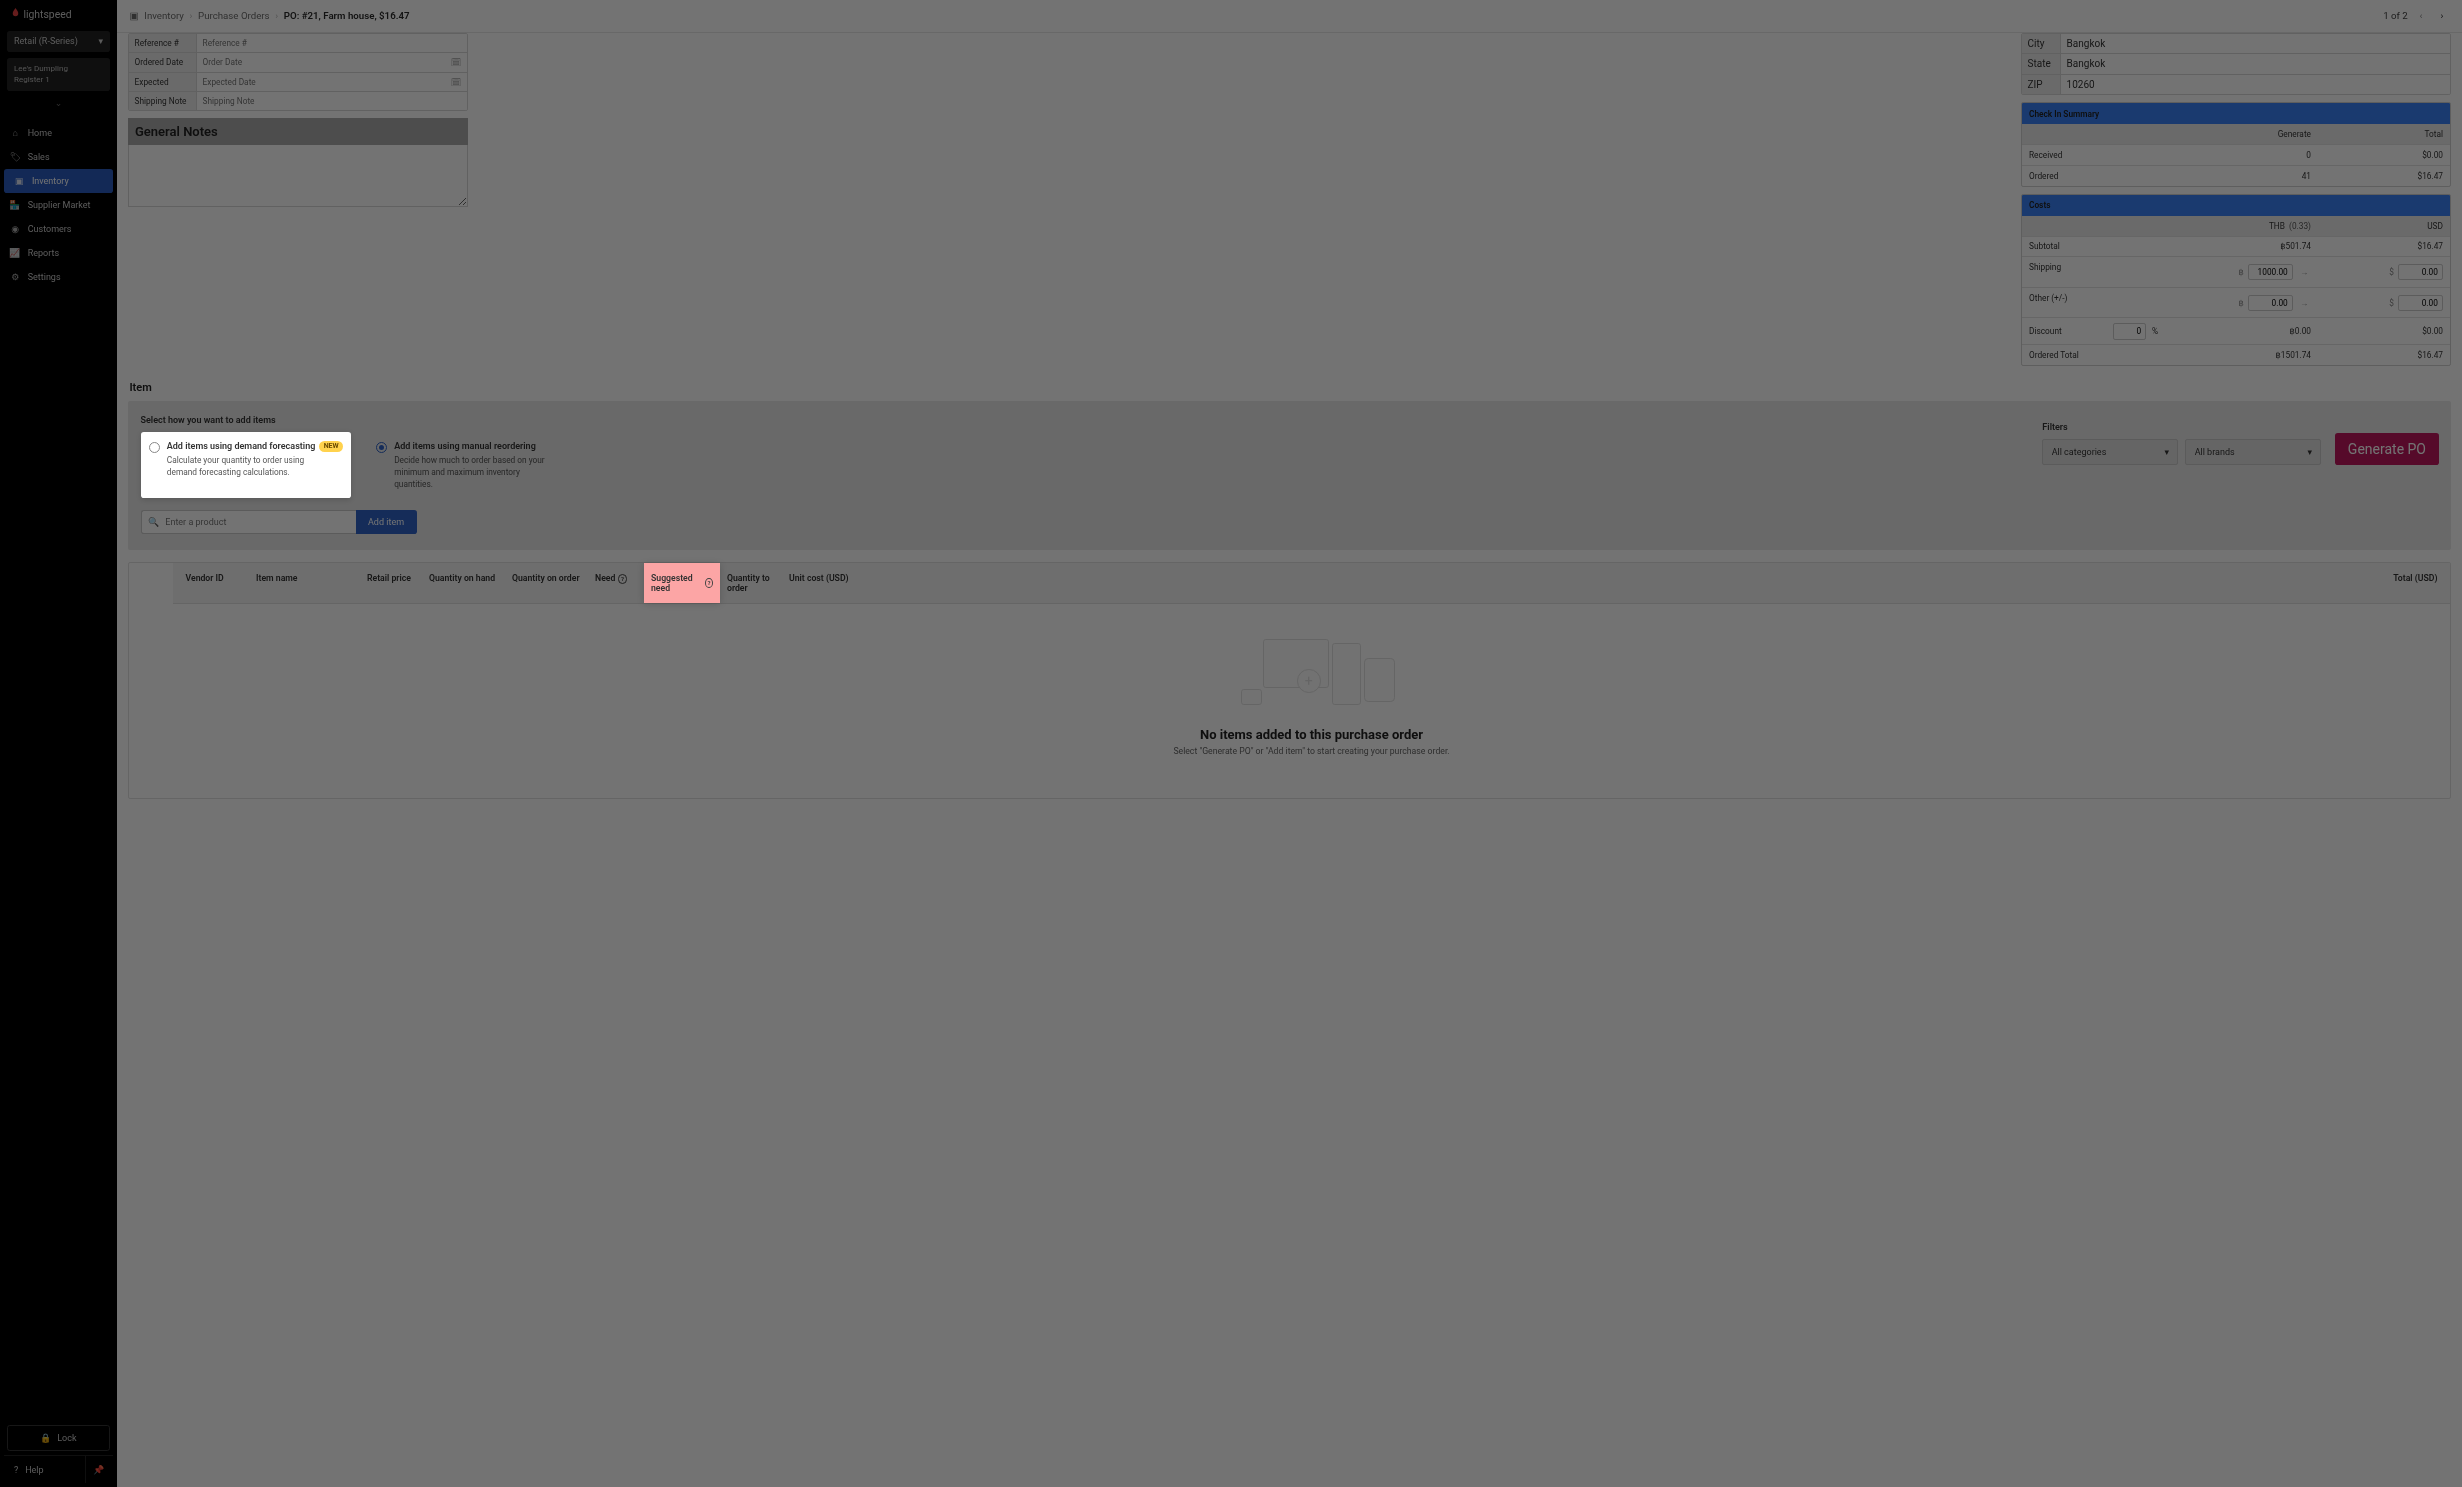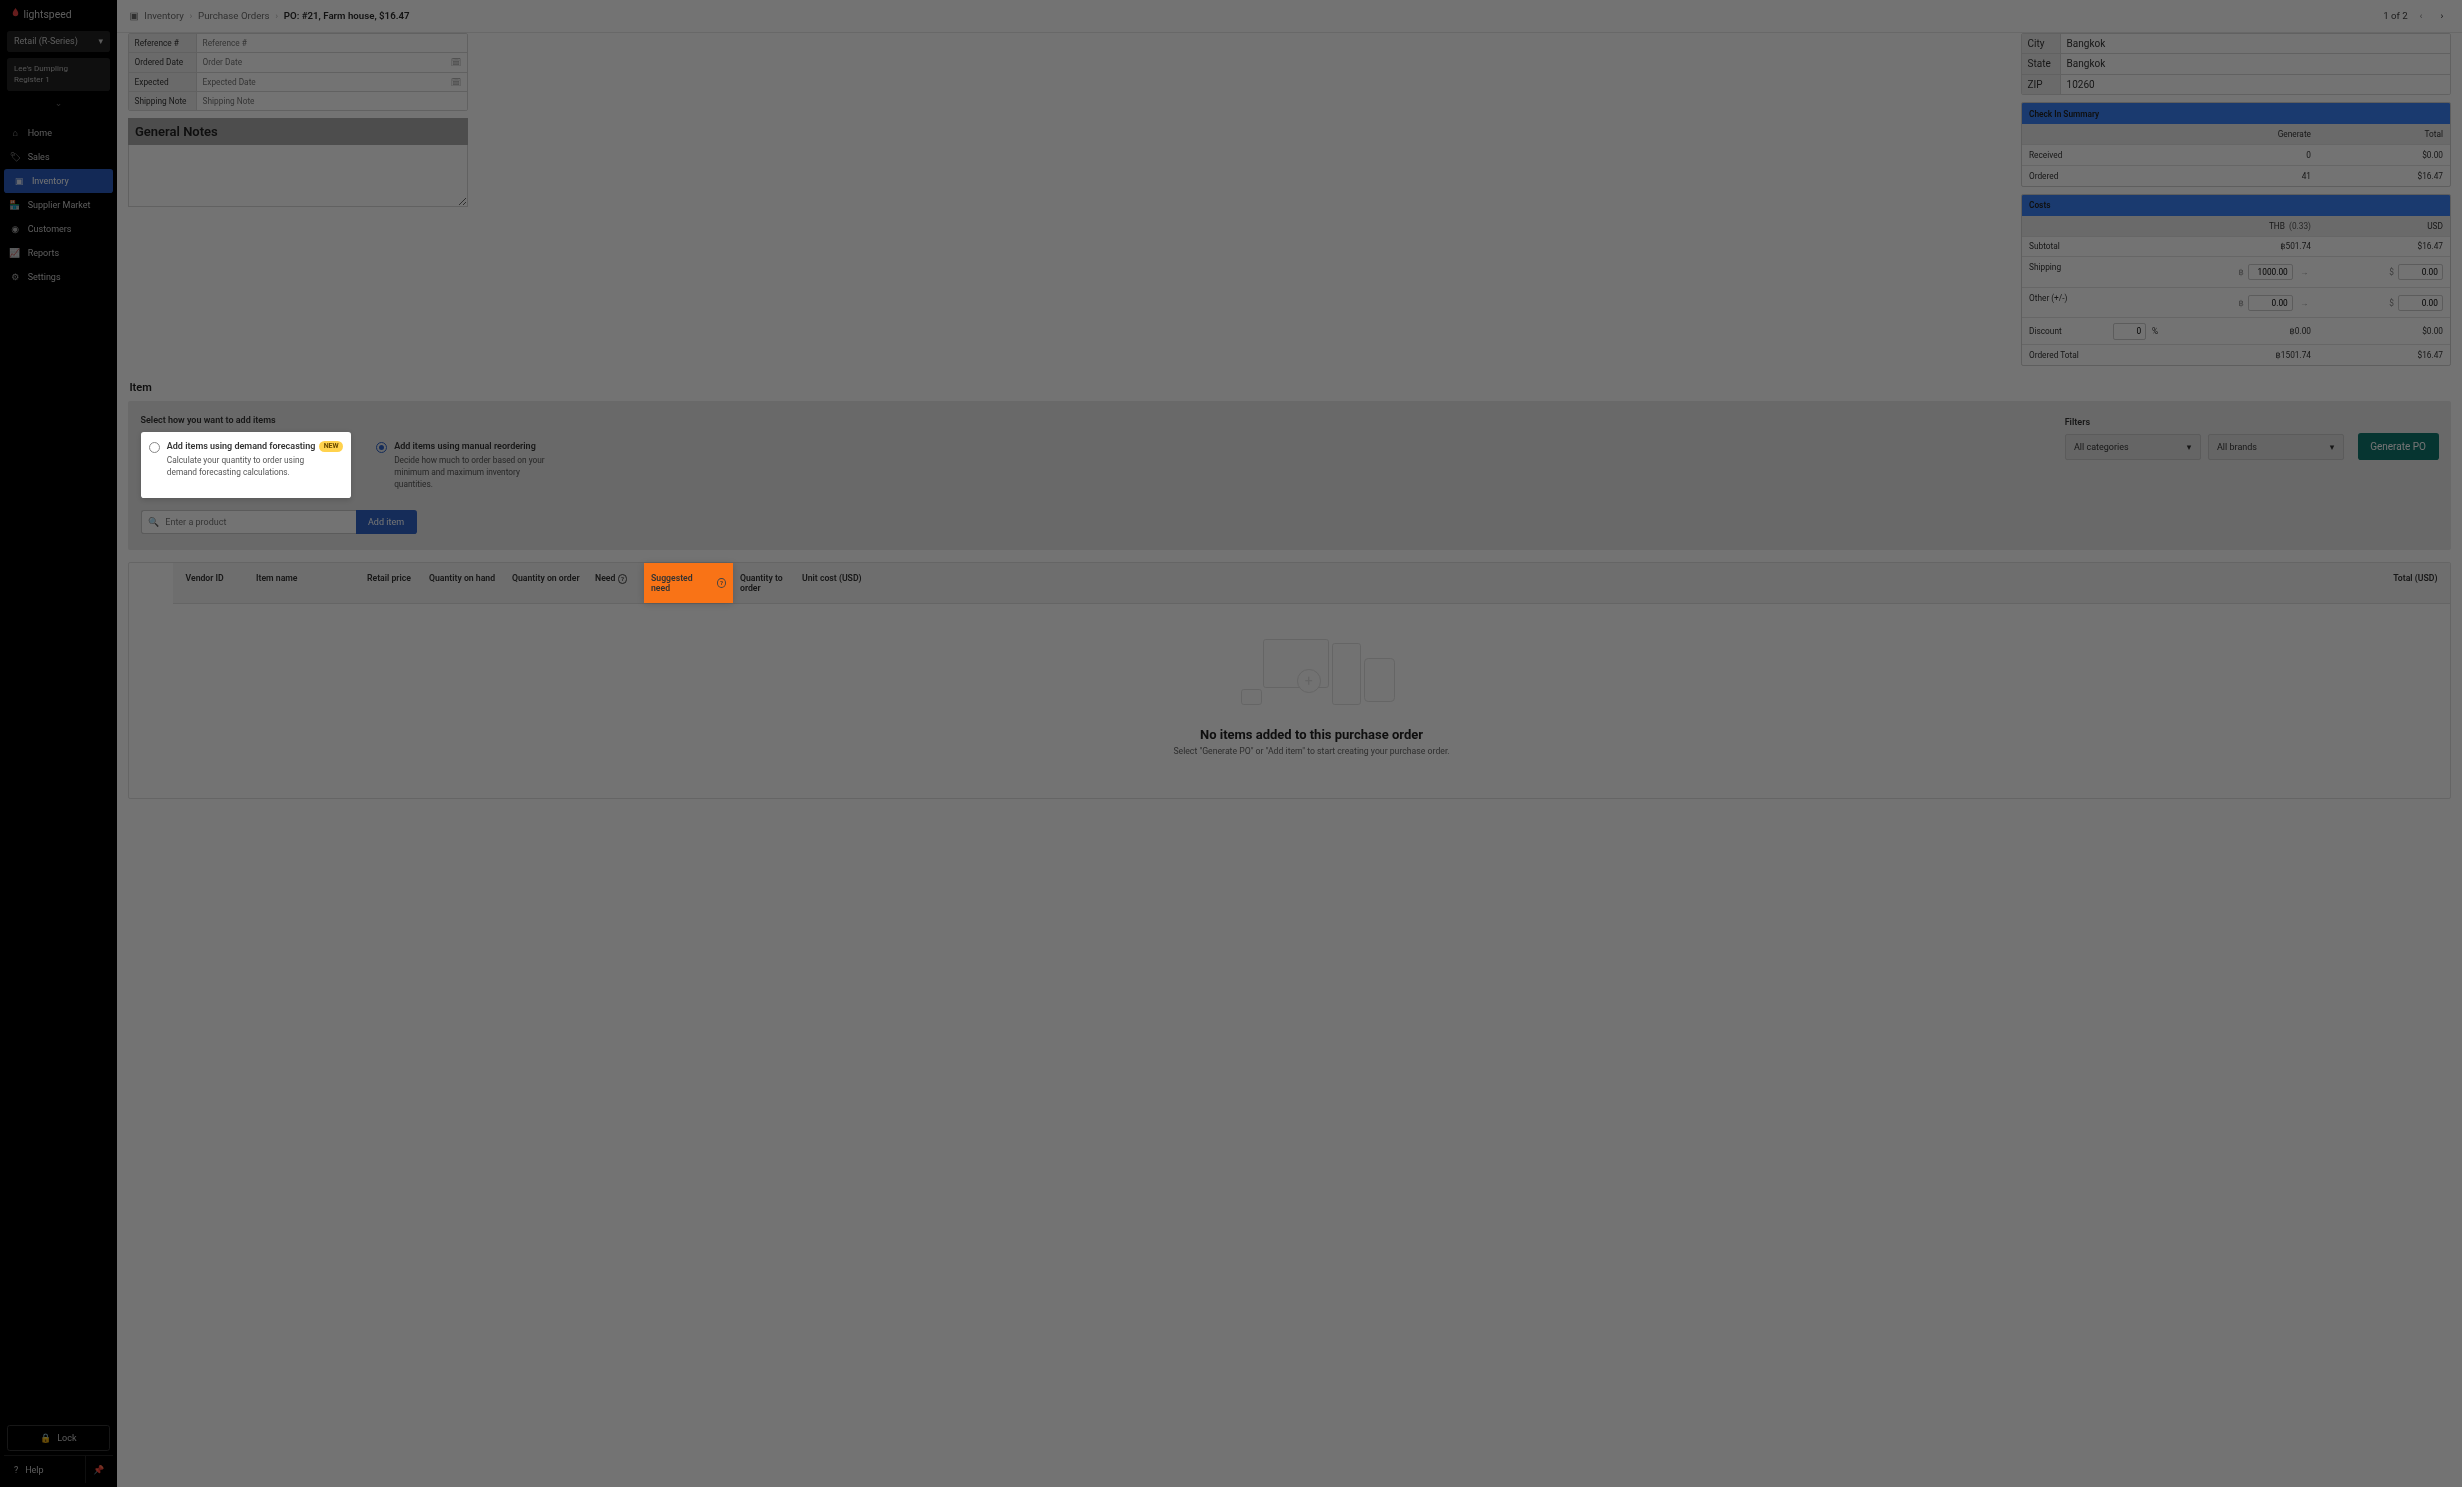--- a/index.html
+++ b/index.html
@@ -74,41 +74,41 @@
 .radio-card.highlight { background:#fff; box-shadow:0 1.4px 5.6px rgba(0,0,0,0.15); position:relative; z-index:200; }
 .radio { width:11px; height:11px; border:1.4px solid #888; border-radius:50%; margin-top:1.4px; flex-shrink:0; }
 .radio.checked { border-color:#2f63c6; display:flex; align-items:center; justify-content:center; }
 .radio.checked::after { content:""; width:5.6px; height:5.6px; background:#2f63c6; border-radius:50%; }
 .radio-body .t { font-weight:600; font-size:9px; display:flex; align-items:center; gap:4.2px; }
 .badge-new { background:#ffd24d; color:#6b4b00; font-size:7px; font-weight:700; padding:1.4px 4.2px; border-radius:6.2px; }
 .radio-body .d { font-size:8.3px; color:#555; margin-top:2.8px; max-width:153px; line-height:1.45; }
 .filters-block { margin-left:auto; display:flex; gap:14px; align-items:flex-end; }
 .filter-col .lbl { font-size:9px; font-weight:600; margin-bottom:7px; }
 .drop { background:#e1e1e1; border:0.7px solid #c9c9c9; border-radius:2.1px; padding:7px 8.3px; width:136px; color:#333; font-size:9px; display:flex; justify-content:space-between; align-items:center; cursor:pointer; }
-.btn-primary { background:#0f766e; color:#fff; border:none; border-radius:2.8px; padding:7.6px 12.5px; font-size:10px; cursor:pointer; }
+.btn-primary { background:#be185d; color:#fff; border:none; border-radius:2.8px; padding:7.6px 12.5px; font-size:14px; cursor:pointer; }
 .gen-btn { align-self:flex-start; margin-top:18px; }
 .top-flex { display:flex; gap:16.7px; align-items:flex-start; }
 .search-row { display:flex; margin-top:12.5px; }
 .search-box { display:flex; align-items:center; background:#fff; border:0.7px solid #c9c9c9; border-right:none; border-radius:2.8px 0 0 2.8px; padding:5.6px 7px; width:215px; }
 .search-box input { border:none; outline:none; font-size:9px; flex:1; }
 .search-box .s-icon { margin-right:5.6px; color:#444; }
 .add-item-btn { background:#2f63c6; color:#fff; border:none; padding:7px 12.5px; border-radius:0 2.8px 2.8px 0; font-size:9px; cursor:pointer; }
 
 .items-table-wrap { margin-top:12.5px; border:0.7px solid #e0e0e0; border-radius:2.1px; background:#fff;padding-left:44px; }
 .items-hdr { display:flex; background:#f3f3f3; border-bottom:0.7px solid #e0e0e0; font-size:8.7px; font-weight:600; color:#333; }
 .ih { padding:9.7px 7px; text-align:left; }
 .ih.center { text-align:left; }
 .ih.right { text-align:right; }
 .ih-vendor { width:76px; padding-left:12.5px; }
 .ih-name { width:111px; }
 .ih-retail { width:62px; }
 .ih-qoh { width:83px; }
 .ih-qoo { width:83px; }
 .ih-need { width:56px; }
-.ih-sugg { width:89px; background:#f97316; position:relative; z-index:200; display:flex; align-items:center; justify-content:center; gap:7px; box-shadow:0 1.4px 7px rgba(0,0,0,0.18); }
+.ih-sugg { width:76px; background:#fca5a5; position:relative; z-index:200; display:flex; align-items:center; justify-content:center; gap:7px; box-shadow:0 1.4px 7px rgba(0,0,0,0.18); }
 .help-circle { display:inline-flex; width:9.7px; height:9.7px; border:1px solid #444; border-radius:50%; align-items:center; justify-content:center; font-size:6.2px; }
 .ih-qto { width:62px; }
 .ih-unit { width:90px; }
 .ih-total { flex:1; padding-right:12.5px; }
 .empty-state { padding:35px 14px 42px; text-align:center; }
 .empty-img { width:153px; height:69px; margin:0 auto 19.4px; position:relative; opacity:.45; }
 .ei-box { position:absolute; border:1.4px solid #bbb; border-radius:2.8px; background:#f9f9f9; }
 .ei-monitor { width:66px; height:49px; left:28px; top:0; }
 .ei-case { width:29px; height:62px; left:97px; top:4.2px; }
 .ei-speaker { width:30.5px; height:44px; left:129px; top:19.4px; border-radius:4.2px; }

